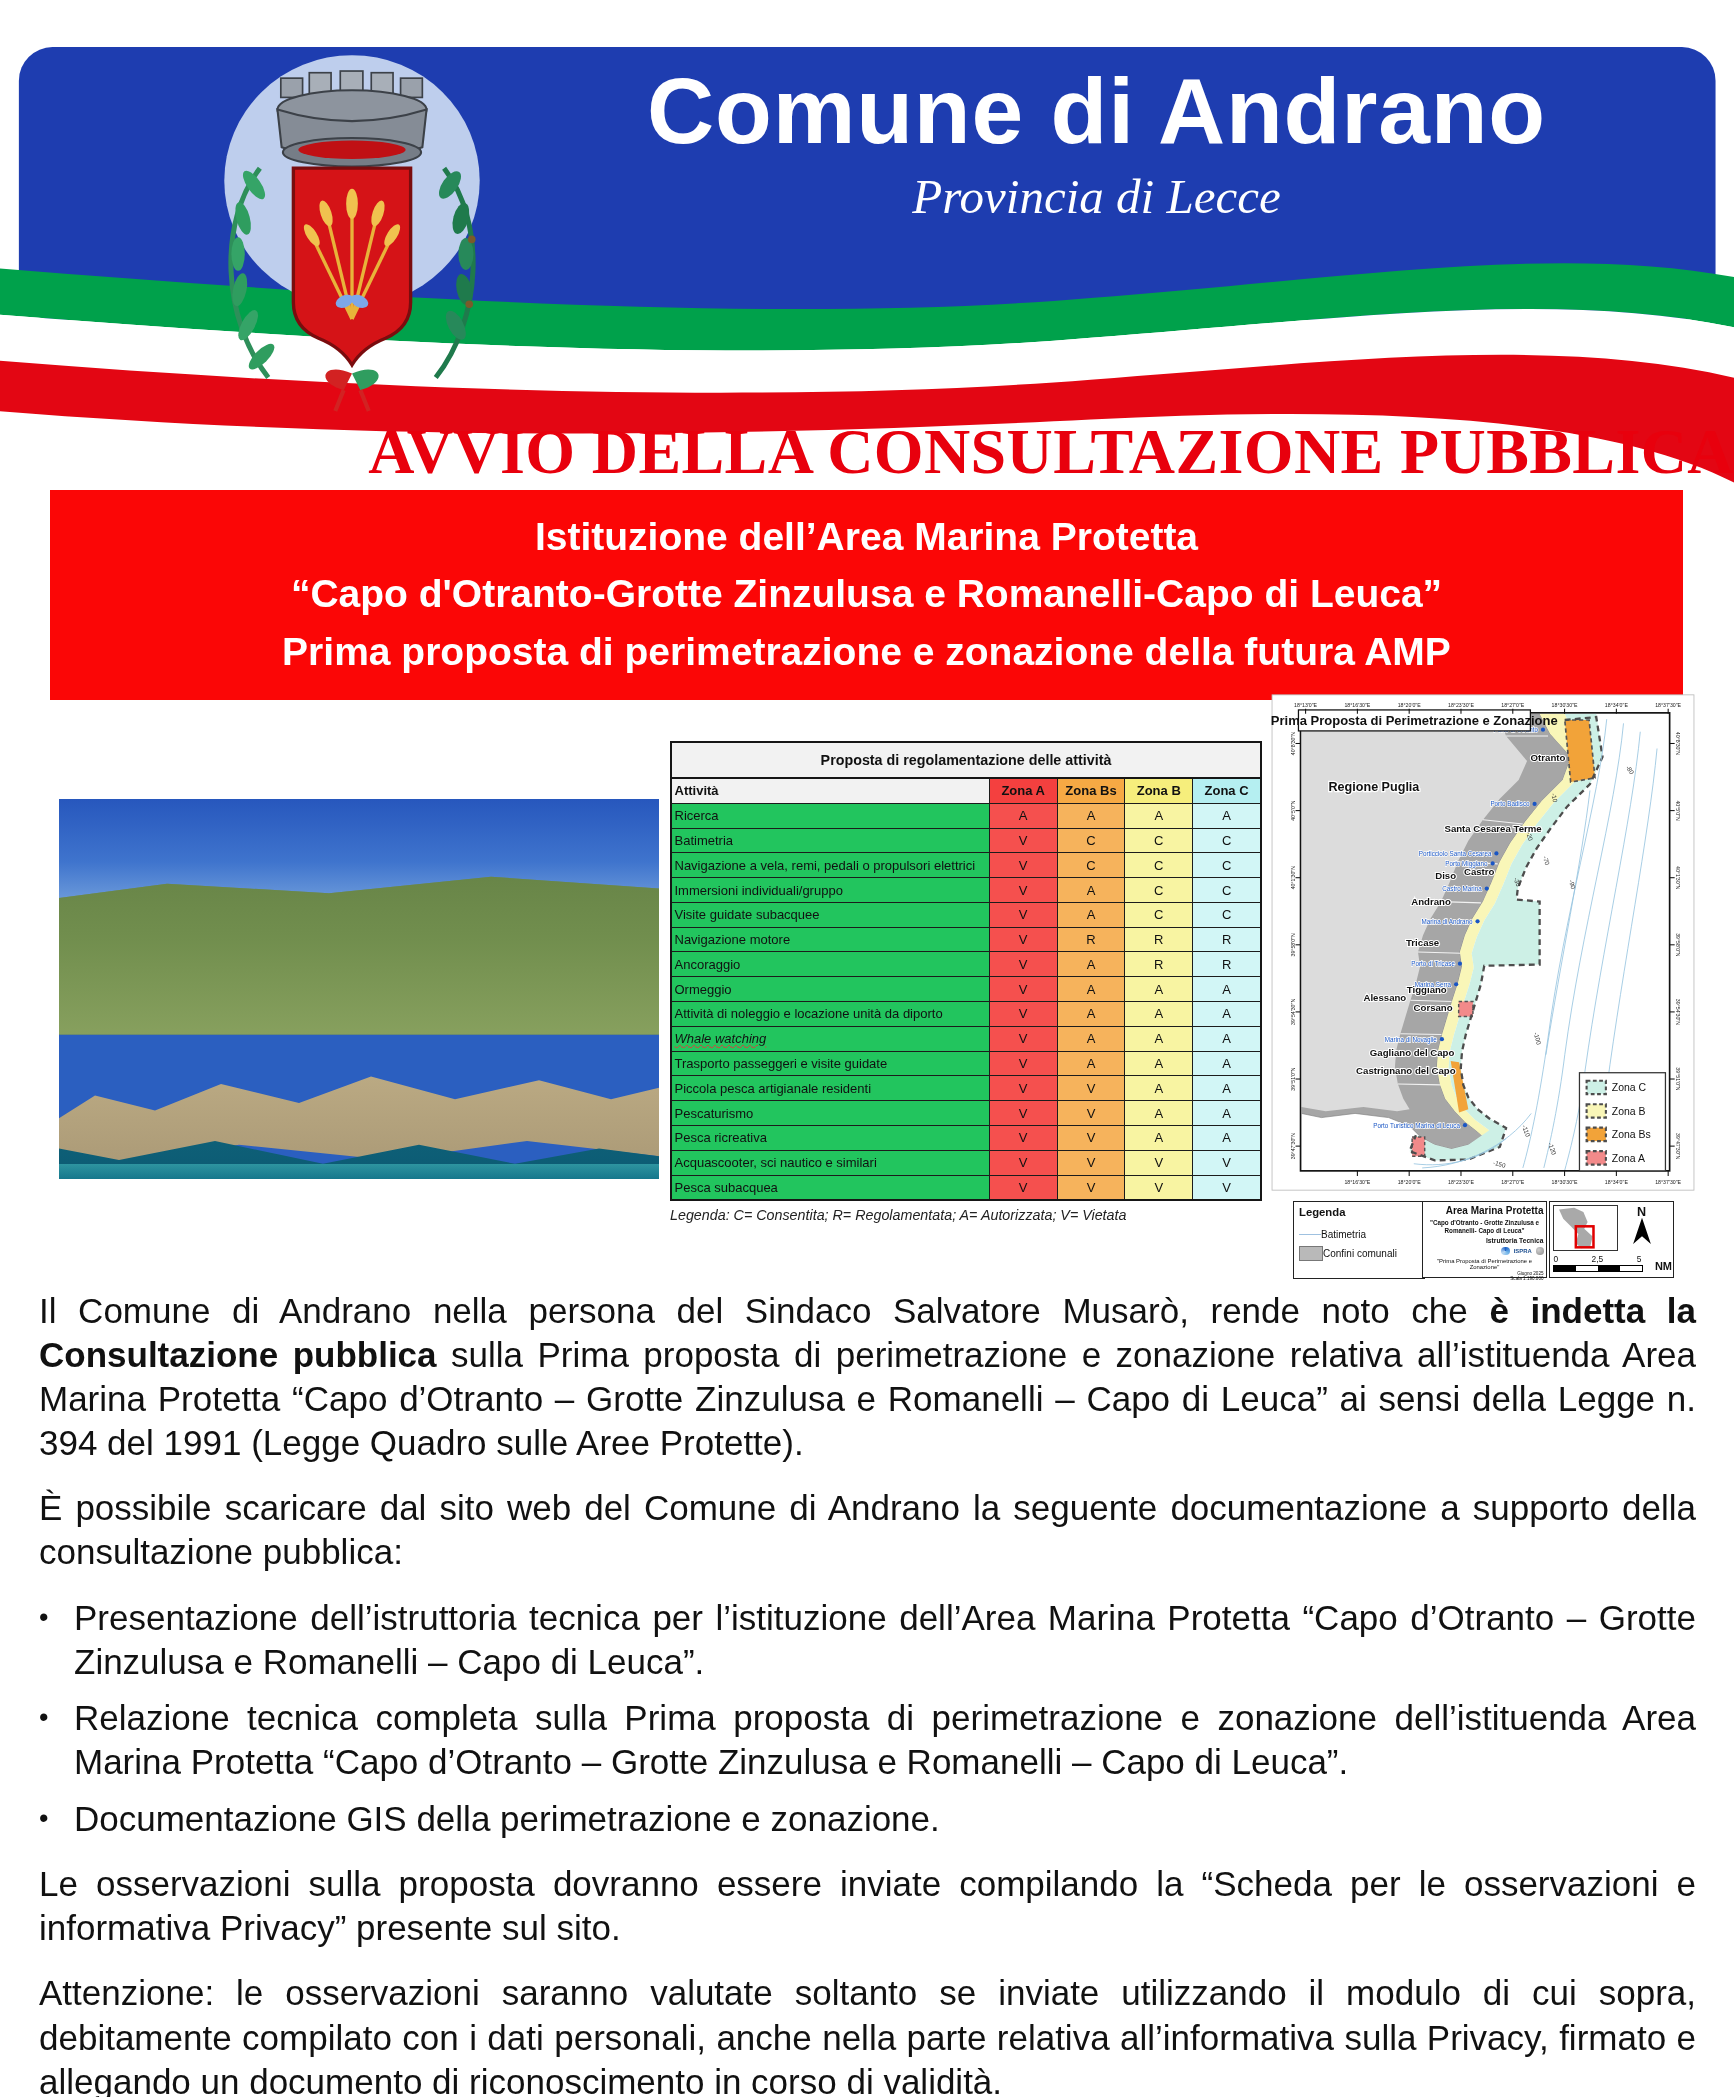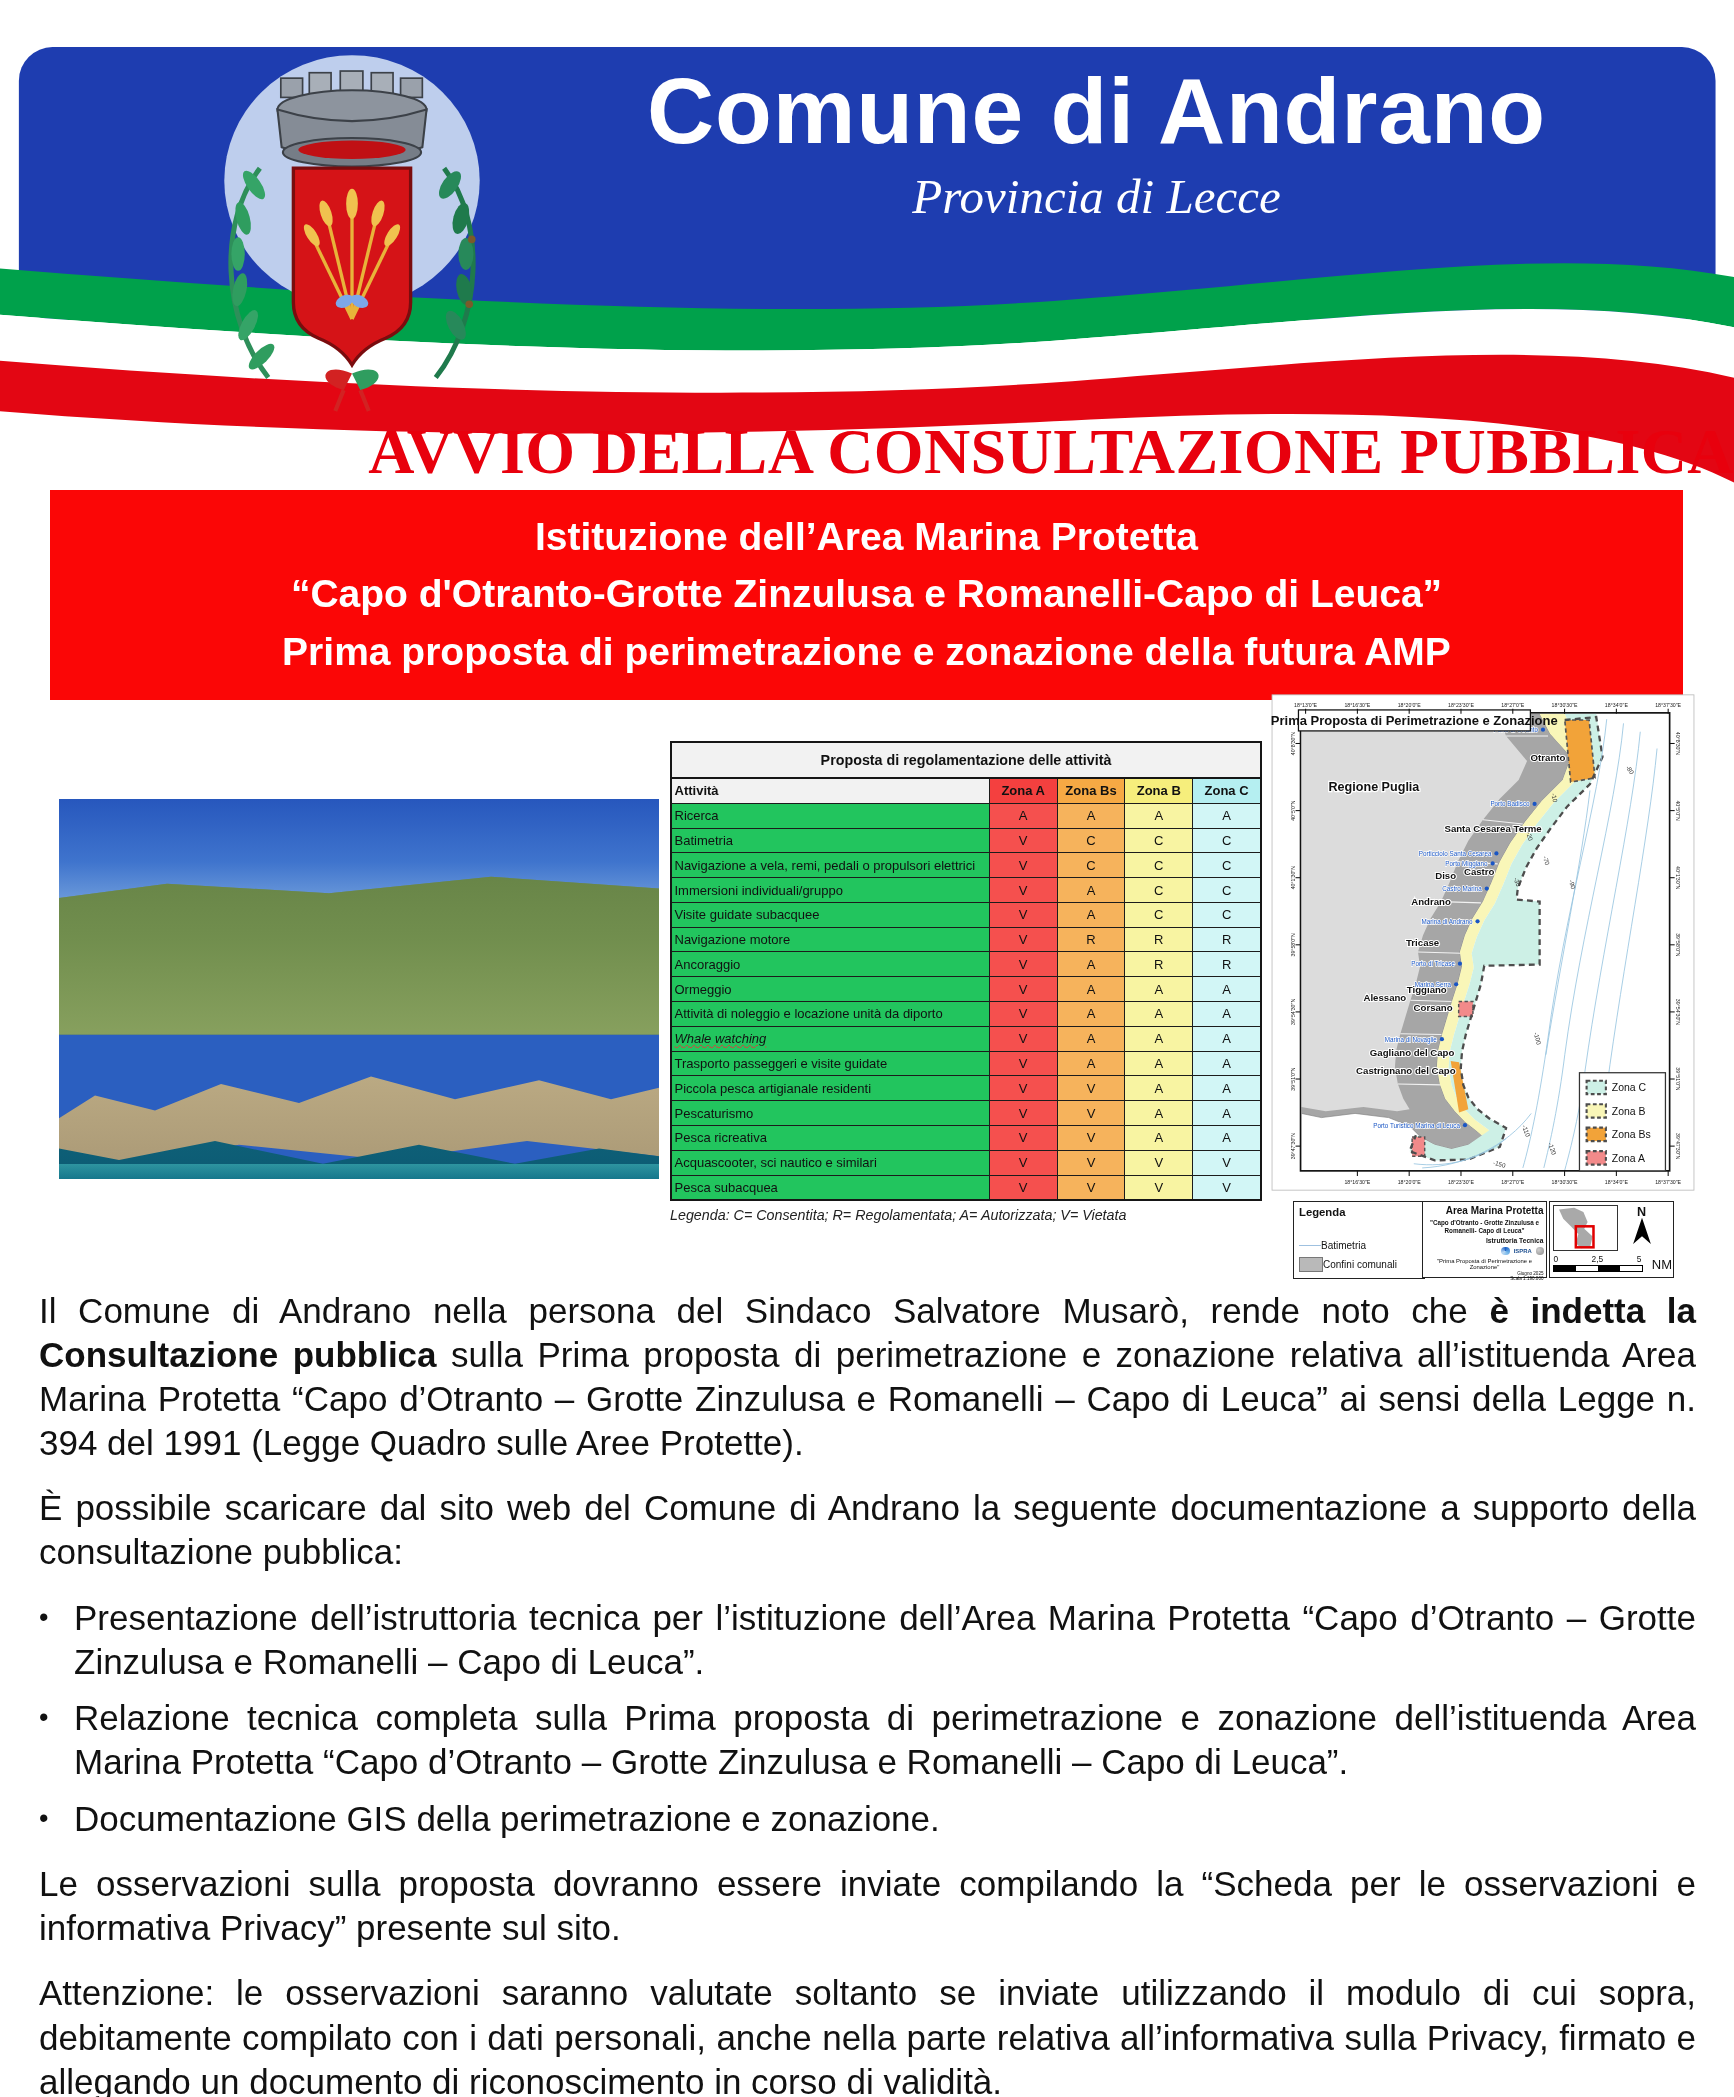--- a/index.html
+++ b/index.html
@@ -43,21 +43,21 @@
   td.lbl.wv{font-style:italic;text-decoration:underline wavy #e03a3a 0.8px;margin-left:41px;}
   td.z1{background:#f5504e;text-align:center;}
   td.z2{background:#f6b35c;text-align:center;}
   td.z3{background:#f8f4a2;text-align:center;}
   td.z4{background:#d2f6f6;text-align:center;}
   .tbl-legend{position:absolute;left:670px;top:1207px;font-style:italic;font-size:14.3px;color:#222;}
   
   #map-box{position:absolute;left:1271px;top:694px;}
   .map-footer{position:absolute;display:flex;flex-direction:column;background:#fff;border:1.7px solid #222;}
   #mf-legend{left:1293px;top:1201px;width:120px;height:68px;padding:4.2px 5px;}
-  #mf-legend .ttl{font-weight:bold;font-size:11.3px;margin-bottom:16px;}
+  #mf-legend .ttl{font-weight:bold;font-size:11.3px;margin-bottom:5px;}
   .mf-item{display:flex;align-items:center;font-size:10px;margin-top:5.9px;}
   .sw-line{width:22px;height:1.7px;background:#9fc1e0;}
   .sw-rect{width:22px;height:12.6px;background:#b9b9b9;border:0.8px solid #777;}
   #mf-info{left:1422px;top:1201px;width:118px;height:68px;align-items:flex-end;text-align:center;padding:3.4px 2.5px;}
   #mf-info .l1{font-weight:bold;font-size:10px;}
   #mf-info .l2{font-weight:bold;font-size:6.3px;margin-top:2.5px;line-height:1.25;}
   #mf-info .l3{font-weight:bold;font-size:6.7px;margin-top:2.5px;}
   #mf-info .logos{display:flex;align-items:center;gap:4.2px;margin-top:2.5px;}
   .ispra-dot{width:8.4px;height:8.4px;border-radius:50%;background:conic-gradient(#1f63c7,#6fb3e8,#bcd9f2,#1f63c7);}
   #mf-info .ispra-t{font-weight:bold;font-size:5.9px;color:#1d4f8f;}
@@ -66,21 +66,21 @@
   #mf-info .l5{font-size:4.6px;margin-top:1.7px;}
   #mf-info .l6{font-size:4.6px;}
   #mf-scale{left:1549px;top:1201px;width:116px;height:68px;padding:3.4px;}
   .scale-row{display:flex;gap:4.2px;}
   .inset{position:relative;width:63px;height:44px;border:0.8px solid #333;background:#fff;}
   .narrow{position:relative;width:38px;height:44px;}
   .narrow .nlet{position:absolute;left:14.3px;top:-0.8px;font-size:12.6px;font-weight:bold;}
   .ticks{display:flex;justify-content:space-between;width:88px;font-size:8.4px;margin-top:2.5px;}
   .bar{position:relative;width:88px;height:5px;border:0.8px solid #000;margin-top:0.8px;
        background:repeating-linear-gradient(90deg,#000 0 22px,#fff 22px 44px);}
-  .nm{position:absolute;right:0.8px;bottom:5px;font-size:13px;font-weight:normal;}
+  .nm{position:absolute;right:0.8px;bottom:5px;font-size:11px;font-weight:bold;}
   
   #body{position:absolute;left:39px;top:1289px;width:1657px;}
   #body .para{font-size:35px;line-height:1.26;text-align:justify;margin:0 0 21px 0;}
   .b{font-weight:bold;}
   .bullet{display:flex;margin:0 0 12.6px 0;}
   .bullet .dot{width:35px;font-size:27px;line-height:1.6;flex:none;}
   .bullet .bt{font-size:35px;line-height:1.26;text-align:justify;flex:1;}
   .bullets{margin-bottom:21px;}
   svg text{font-family:"Liberation Sans","DejaVu Sans",sans-serif;}
 </style>

